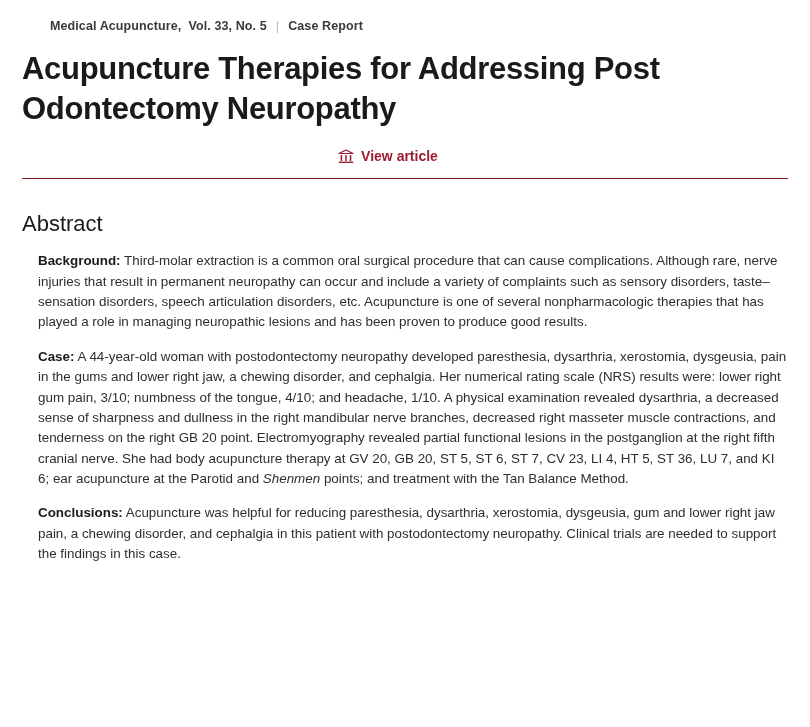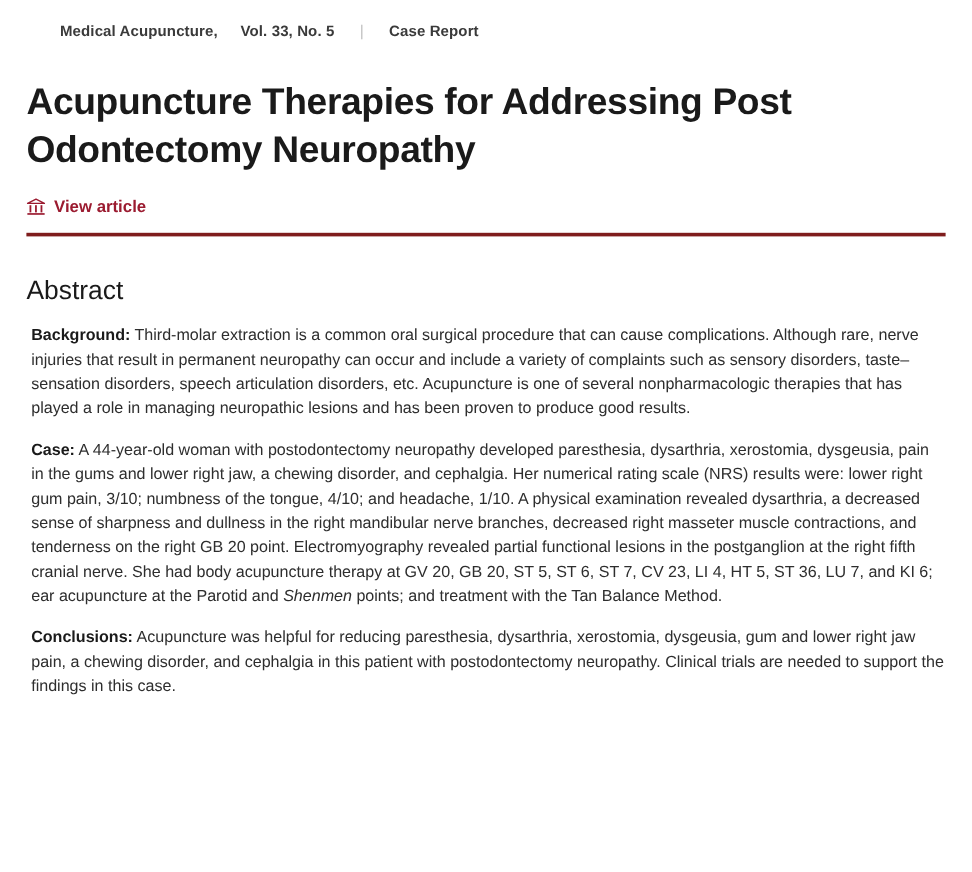--- a/index.html
+++ b/index.html
@@ -21,22 +21,22 @@
   }
 
   
   .breadcrumb {
     font-size: 12.5px;
     font-weight: bold;
     color: #3a3a3a;
     letter-spacing: 0.1px;
     display: flex;
     align-items: center;
-    gap: 19px;
-    margin-bottom: 32px;
+    gap: 7px;
+    margin-bottom: 16px;
     padding-left: 28px;
   }
   .breadcrumb .sep {
     color: #c0c0c0;
     font-weight: normal;
     font-size: 13px;
     padding: 0 2px;
   }
 
   
@@ -82,21 +82,22 @@
   .published .lbl { font-weight: bold; color: #222222; }
   .published .bar { color: #b9b9b9; padding: 0 3px; }
   .published .doi { color: #4a4a4a; }
 
   
   .actions {
     display: flex;
     align-items: center;
     justify-content: space-between;
     padding-bottom: 14px;
-    border-bottom: 3px solid #7f1d1d;
+    border-bottom: 1px solid #7f1d1d;
+    flex-direction: column;
   }
   .actions-left, .actions-right {
     display: flex;
     align-items: center;
   }
   .action {
     display: flex;
     align-items: center;
     gap: 7px;
     font-size: 14px;
@@ -112,21 +113,21 @@
   .abstract-head {
     font-size: 22px;
     font-weight: normal;
     color: #1a1a1a;
     margin: 32px 0 14px 0;
   }
   .para {
     font-size: 13.4px;
     line-height: 1.52;
     color: #2e2e2e;
-    margin: 0 0 14px 4px;
+    margin: 0 0 14px 16px;
     text-align: left;
     max-width: 776px;
   }
   .para .lead { font-weight: bold; color: #1a1a1a; }
   .para em { font-style: italic; }
 </style>
 </head>
 <body>
 
 <div class="page">

